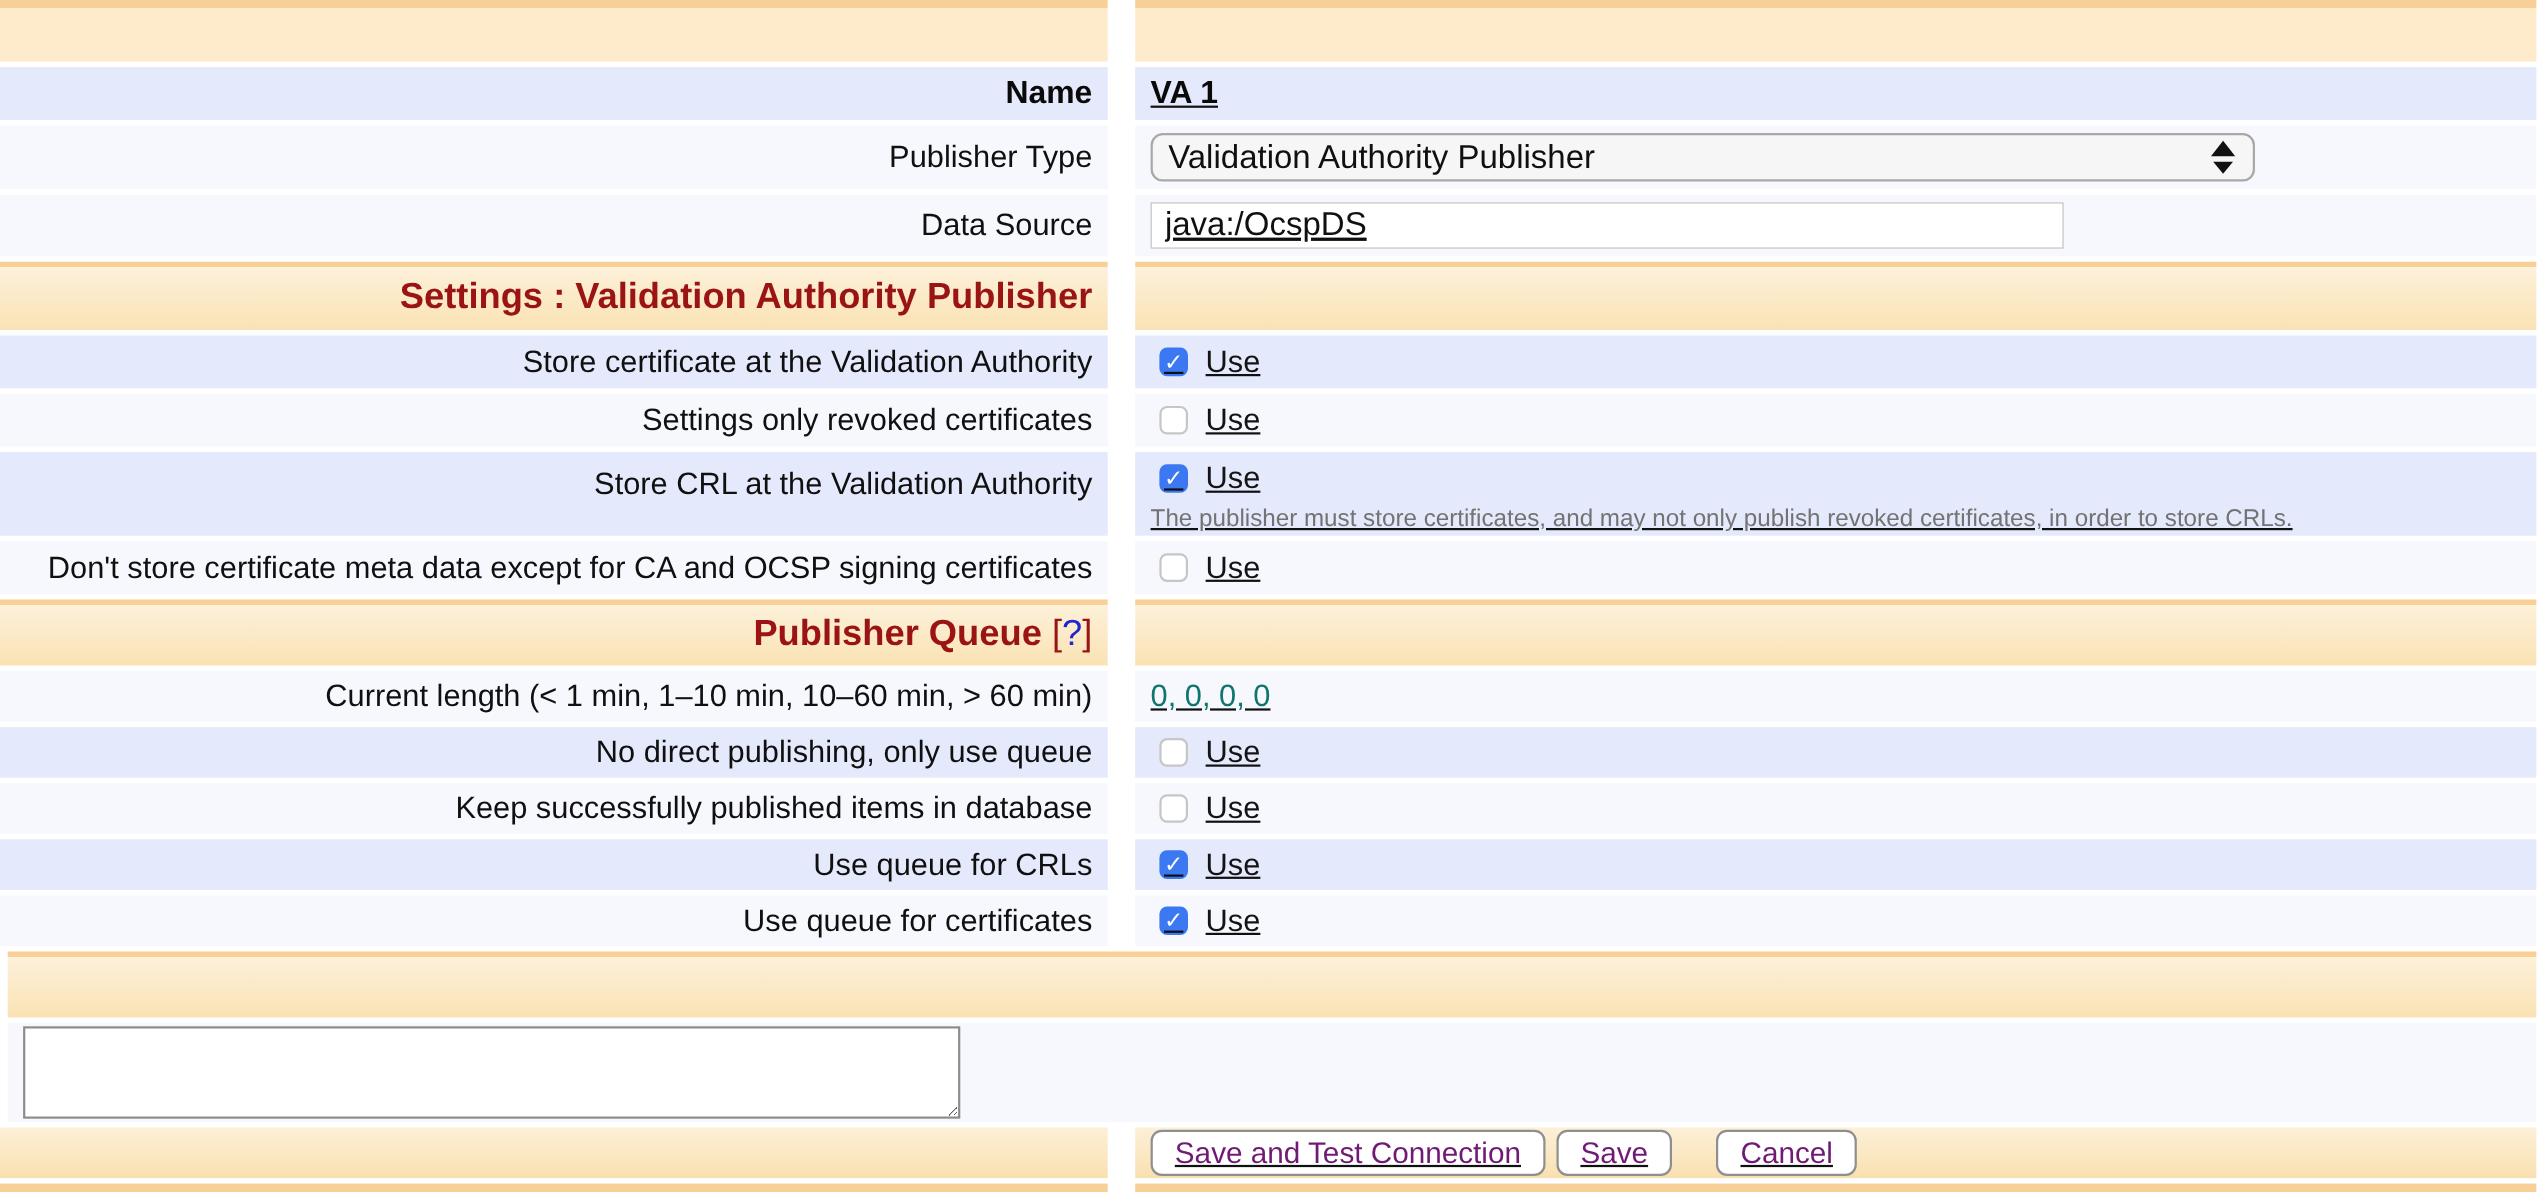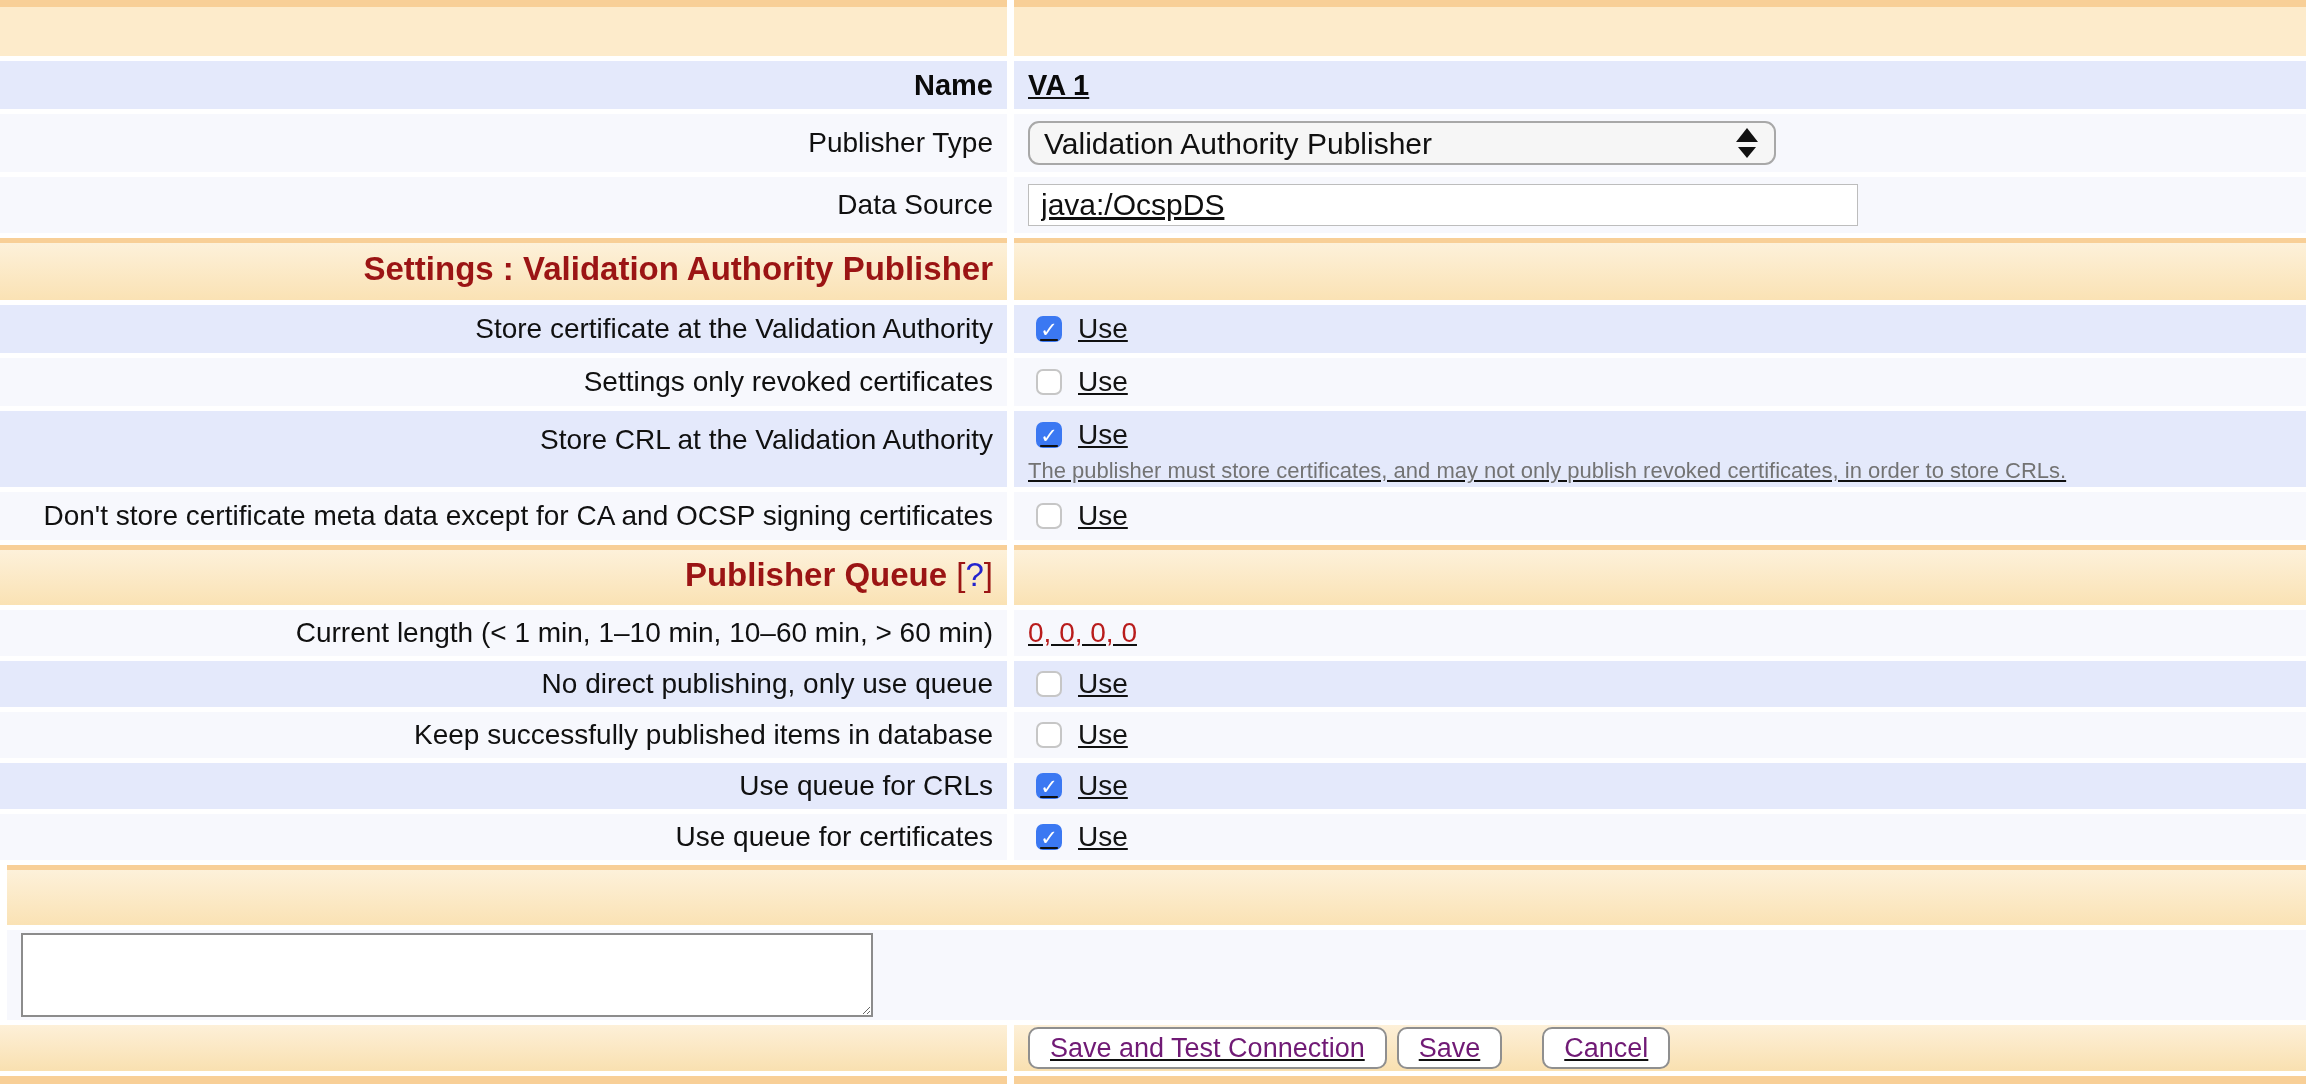--- a/index.html
+++ b/index.html
@@ -1,48 +1,48 @@
 <!DOCTYPE html>
 <html><head>
 <meta charset="utf-8">
 <style>
   html,body{margin:0;padding:0;background:#ffffff;}
   body{width:2306px;height:1084px;overflow:hidden;
        font-family:"Liberation Sans","DejaVu Sans",sans-serif;color:#101010;}
 
   .page{width:2306px;}
-  .row{display:flex;margin-bottom:5px;}
+  .row{display:flex;margin-bottom:5px;gap:18px;}
   .cl{width:1007px;flex:none;display:flex;align-items:center;justify-content:flex-end;
       padding-right:14px;box-sizing:border-box;text-align:right;}
   .cr{flex:1;margin-left:7px;display:flex;align-items:center;
       padding-left:14px;box-sizing:border-box;text-decoration:underline;}
 
   
   .h56{height:56px}.h48{height:48px}.h58{height:58px}.h62{height:62px}
   .h76{height:76px}.h60{height:60px}.h46{height:46px}.h90{height:90px}.h8{height:8px}
 
   
   .alt{background:#E4E9FB;}
   .norm{background:#F7F8FD;}
   .band-top{background:linear-gradient(180deg,#F8CF97 0px,#F8CF97 7px,#FDEBCB 7px);}
   .band{background:linear-gradient(180deg,#F8CF97 0px,#F8CF97 5px,#FDF1DA 5px,#FAE2B4 100%);}
   .band-plain{background:linear-gradient(180deg,#FDF0D8 0%,#F9E0B0 100%);}
   .band-edge{background:#F8CF97;}
 
   
   .lbl{font-size:28px;color:#101010;line-height:1.2;}
-  .val{font-size:28px;color:#b91c1c;}
+  .val{font-size:28px;color:#0f766e;}
   .bold-lbl{font-size:29px;font-weight:bold;color:#0a0a0a;}
   .h-red{font-size:33px;font-weight:bold;color:#9B1414;line-height:1.1;}
   .bracket{font-weight:400;color:#9B1414;}
   .help{font-weight:400;color:#2424CE;cursor:pointer;}
   .note{font-size:22px;color:#737373;margin-top:7px;}
 
   
-  .selwrap{position:relative;width:748px;height:44px;}
+  .selwrap{position:relative;width:1004px;height:44px;}
   .sel{appearance:none;-webkit-appearance:none;width:100%;height:100%;
        border:2px solid #A8A8A8;border-radius:11px;background:#F6F6F6;
        font-family:inherit;font-size:30px;color:#101010;padding:0 56px 0 14px;box-sizing:border-box;}
   .stepper{position:absolute;right:18px;top:50%;transform:translateY(-50%);
            pointer-events:none;display:flex;flex-direction:column;align-items:center;}
   .tri-up{width:0;height:0;border-left:11px solid transparent;border-right:11px solid transparent;
           border-bottom:14px solid #111;}
   .tri-down{width:0;height:0;border-left:9px solid transparent;border-right:9px solid transparent;
             border-top:11px solid #111;margin-top:5px;}
 

